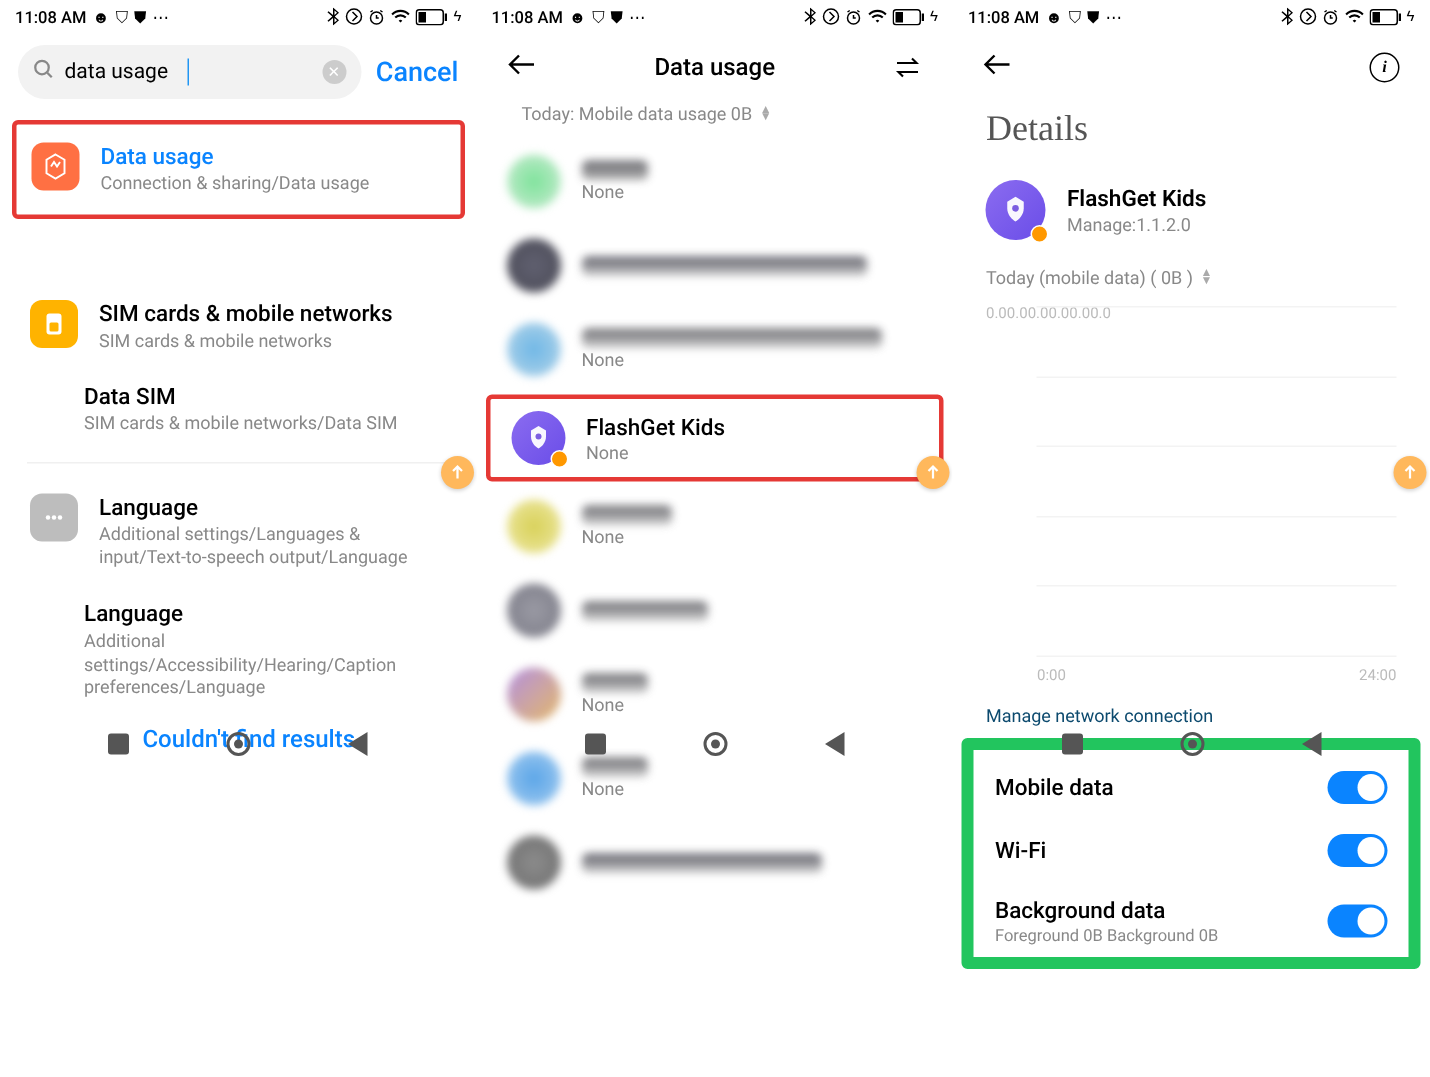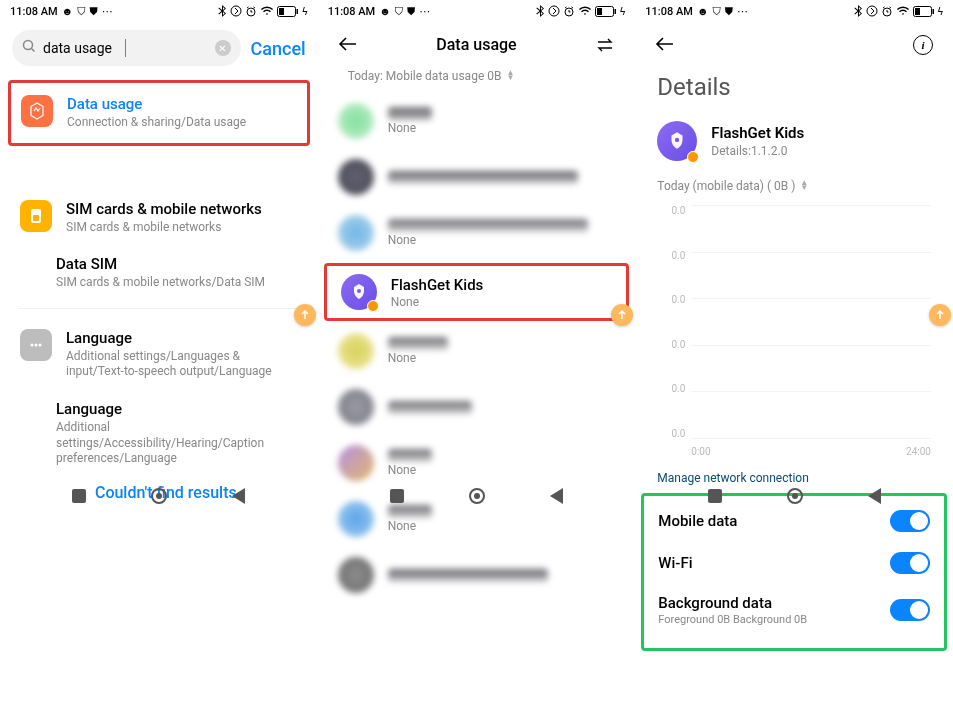--- a/index.html
+++ b/index.html
@@ -48,33 +48,33 @@
   .app-circle { width: 36px; height: 36px; border-radius: 50%; flex-shrink: 0; }
   .blur-name { height: 13px; border-radius: 4px; filter: blur(3px); opacity: 0.9; }
   .app-info { flex: 1; }
   .app-name { font-size: 15px; font-weight: 500; color: #000; }
   .app-usage { font-size: 12px; color: #888; margin-top: 1px; }
   .fg-icon { width: 36px; height: 36px; border-radius: 50%; background: linear-gradient(135deg, #8b6cf0, #6a4de8); display: flex; align-items: center; justify-content: center; position: relative; }
   .fg-badge { position: absolute; bottom: -2px; right: -2px; width: 12px; height: 12px; border-radius: 50%; background: #ff9800; border: 1.5px solid #fff; }
 
   
   .header3 { display: flex; align-items: center; justify-content: space-between; padding: 12px 20px 8px; }
-  .details-title { font-size: 24px; color: #555; padding: 10px 22px 14px; font-weight: 400; }
+  .details-title { font-size: 24px; color: #555; padding: 10px 22px 14px; font-weight: 400; font-family: Liberation Serif, serif; }
   .app-header { display: flex; align-items: center; gap: 14px; padding: 6px 22px 14px; }
   .app-header-name { font-size: 15px; font-weight: 600; }
   .app-header-ver { font-size: 12px; color: #888; margin-top: 2px; }
   .period-row { padding: 4px 22px 8px; font-size: 12px; color: #888; display: flex; align-items: center; gap: 5px; }
   .chart { position: relative; height: 252px; margin: 4px 22px 6px; }
-  .chart-yaxis { position: absolute; left: 0; top: 0; bottom: 18px; width: 28px; display: flex; flex-direction: column; justify-content: space-between; }
+  .chart-yaxis { position: absolute; left: 0; top: 0; bottom: 18px; width: 28px; display: flex; flex-direction: row; justify-content: space-between; }
   .tick { font-size: 10px; color: #bbb; text-align: right; }
   .chart-grid { position: absolute; left: 34px; right: 0; top: 0; bottom: 18px; display: flex; flex-direction: column; justify-content: space-between; }
   .gridline { height: 1px; background: #f3f3f3; }
   .chart-xaxis { position: absolute; left: 34px; right: 0; bottom: 0; display: flex; justify-content: space-between; font-size: 10px; color: #bbb; text-align: right; }
   .section-label { font-size: 12px; color: #0c4a6e; padding: 8px 22px 4px; }
-  .toggle-list { border: 3px solid #22c55e; border-radius: 4px; margin: 4px 6px 0; padding: 4px 14px 20px; }
+  .toggle-list { border: 8px solid #22c55e; border-radius: 4px; margin: 4px 6px 0; padding: 4px 14px 6px; }
   .toggle-row { display: flex; align-items: center; justify-content: space-between; padding: 10px 0; }
   .toggle-label { font-size: 15px; font-weight: 500; }
   .toggle-sub { font-size: 11px; color: #888; margin-top: 1px; }
   .switch { width: 40px; height: 22px; border-radius: 11px; background: #0a84ff; position: relative; }
   .switch::after { content: ""; position: absolute; right: 2px; top: 2px; width: 18px; height: 18px; border-radius: 50%; background: #fff; }
 
   
   .navbar { position: absolute; bottom: 6px; left: 0; right: 0; display: flex; justify-content: space-around; align-items: center; padding: 6px 40px; }
   .nav-square { width: 14px; height: 14px; background: #555; border-radius: 2px; }
   .nav-circle { width: 16px; height: 16px; border: 2px solid #555; border-radius: 50%; position: relative; }
@@ -419,21 +419,21 @@
   <div class="app-header">
     <div class="fg-icon" style="width:40px;height:40px">
       <svg width="22" height="22" viewBox="0 0 20 20">
           <path d="M10 2l5 3v4c0 4-3 7-5 8-2-1-5-4-5-8V5l5-3z" fill="#fff" opacity="0.95"></path>
           <circle cx="10" cy="9" r="2" fill="#7b5de0"></circle>
         </svg>
       <span class="fg-badge"></span>
     </div>
     <div>
       <div class="app-header-name">FlashGet Kids</div>
-      <div class="app-header-ver">Details:1.1.2.0</div>
+      <div class="app-header-ver">Manage:1.1.2.0</div>
     </div>
   </div>
 
   <div class="period-row">
     <span>Today (mobile data) ( 0B )</span>
     <span class="sort-caret">▲<br>▼</span>
   </div>
 
   <div class="chart">
     <div class="chart-yaxis">

